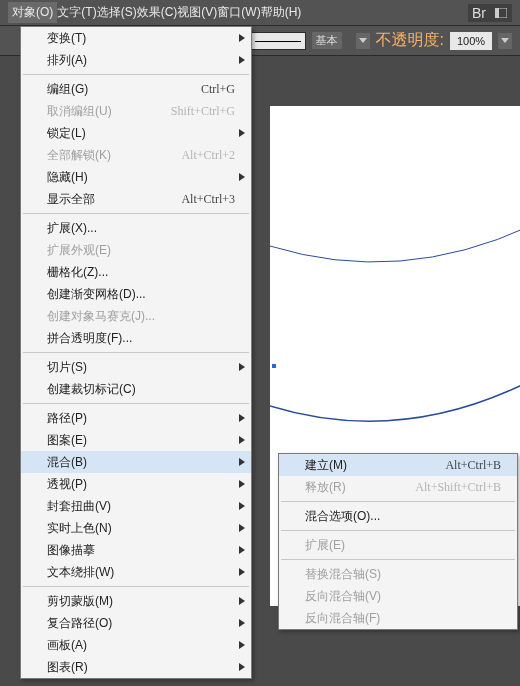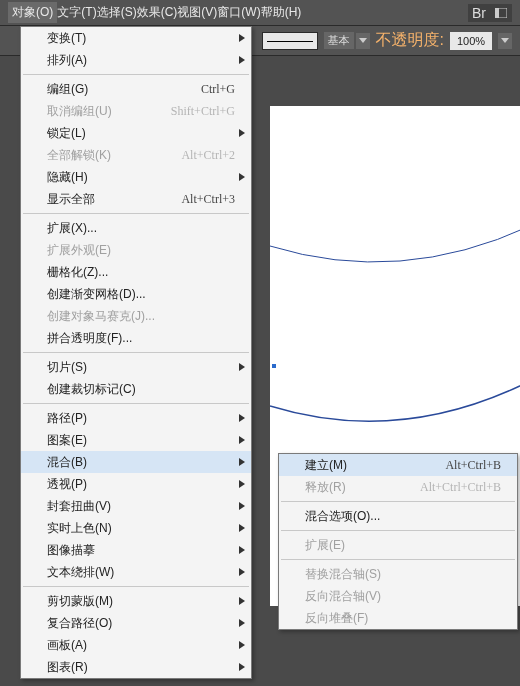--- a/index.html
+++ b/index.html
@@ -7,21 +7,21 @@
   
   .menubar { height: 26px; background: #535353; display: flex; align-items: center; padding: 0 8px; gap: 0; color: #e8e8e8; font-size: 12px; border-bottom: 1px solid #2a2a2a; }
   .menubar .mitem { cursor: default; }
   .menubar .mitem.active { background: #6a6a6a; padding: 2px 4px; }
   .menubar .spacer { flex: 1; }
   .menubar .toolicon { width: 22px; height: 18px; background: #404040; display: flex; align-items: center; justify-content: center; font-size: 14px; color: #ddd; }
   
   .toolbar { height: 30px; background: #535353; border-bottom: 1px solid #2a2a2a; display: flex; align-items: center; justify-content: flex-end; padding: 0 8px; gap: 6px; font-size: 12px; color: #c0c0c0; }
   .stroke-box { width: 56px; height: 18px; background: #e8e8e8; border: 1px solid #2a2a2a; display: inline-block; position: relative; }
   .stroke-box::after { content:''; position:absolute; left:4px; right:4px; top:50%; height:1px; background:#000; }
-  .basic-box { display:flex; align-items:center; gap:2px; }
+  .basic-box { display:flex; align-items:center; gap:14px; }
   .basic-label { background:#666; color:#ddd; padding:1px 4px; font-size:11px; }
   .dd { width:14px; height:16px; background:#666; display:flex; align-items:center; justify-content:center; }
   .dd svg { display:block; }
   .opacity-label { color:#f5b26b; font-size:16px; }
   .opacity-val { width:42px; height:18px; background:#e8e8e8; display:flex; align-items:center; justify-content:center; font-size:11px; color:#222; }
   
   .canvas { position:absolute; left:0; top:56px; right:0; bottom:0; background:#4a4a4a; }
   .artboard { position:absolute; left:270px; top:50px; width:260px; height:500px; background:#fff; }
   
   .menu { position:absolute; background:#f4f4f4; border:1px solid #7a7a7a; box-shadow: 2px 2px 4px rgba(0,0,0,0.3); font-size:12px; color:#222; }
@@ -269,33 +269,33 @@
       </span>
     </div>
   </div>
 <div class="menu sub" id="sub-menu">
     <div class="row hover">
       <span class="lab">建立(M)</span>
       <span class="sc">Alt+Ctrl+B</span>
     </div>
     <div class="row disabled">
       <span class="lab">释放(R)</span>
-      <span class="sc">Alt+Ctrl+Ctrl+B</span>
+      <span class="sc">Alt+Shift+Ctrl+B</span>
     </div>
     <div class="sep"></div>
     <div class="row">
       <span class="lab">混合选项(O)...</span>
     </div>
     <div class="sep"></div>
     <div class="row disabled">
       <span class="lab">扩展(E)</span>
     </div>
     <div class="sep"></div>
     <div class="row disabled">
       <span class="lab">替换混合轴(S)</span>
     </div>
     <div class="row disabled">
       <span class="lab">反向混合轴(V)</span>
     </div>
     <div class="row disabled">
-      <span class="lab">反向堆叠(F)</span>
+      <span class="lab">反向混合轴(F)</span>
     </div>
   </div>
 
 </body></html>

